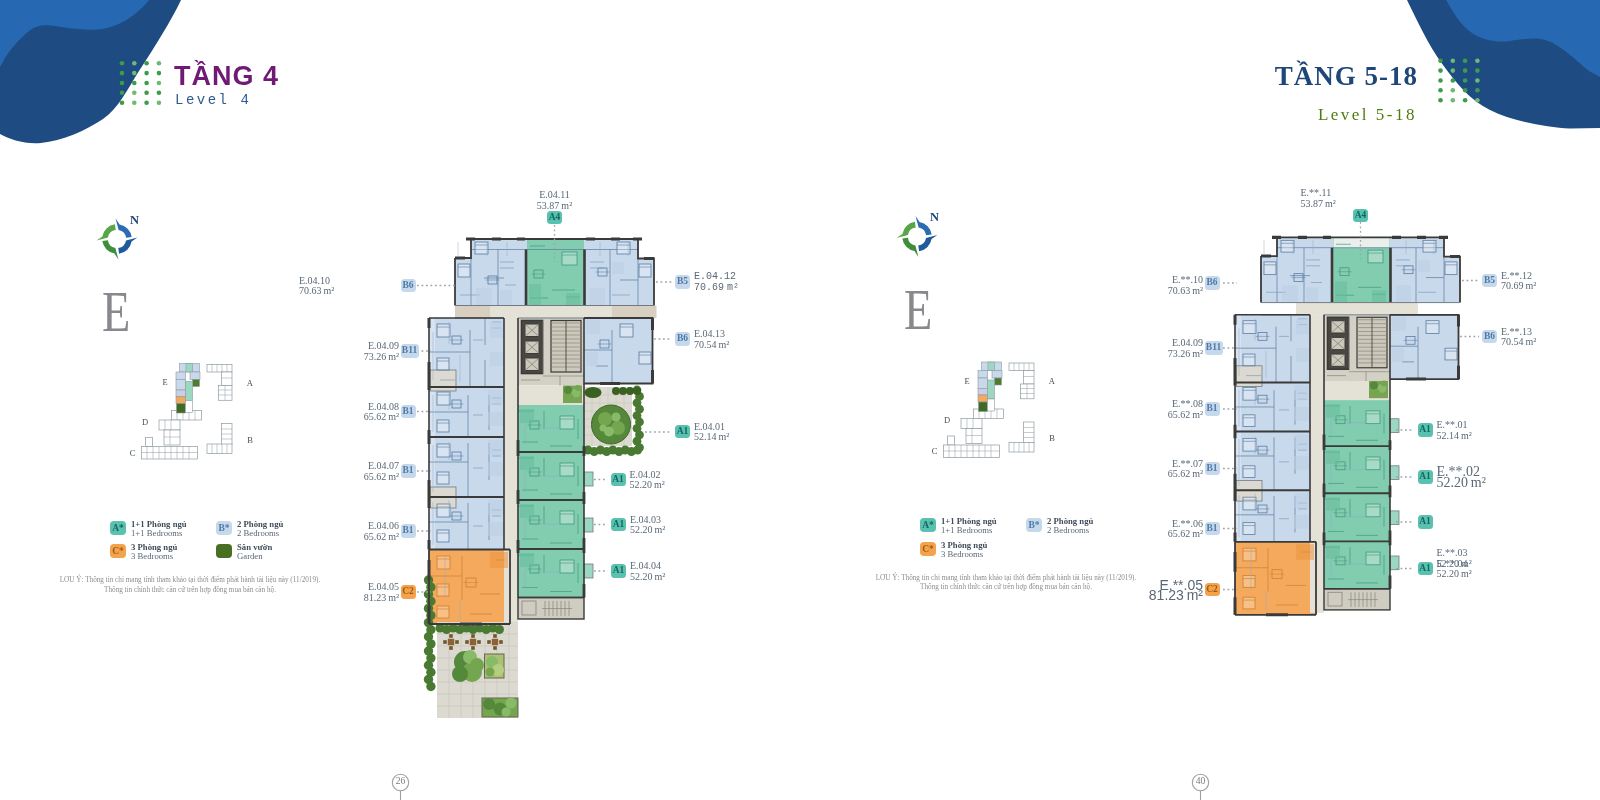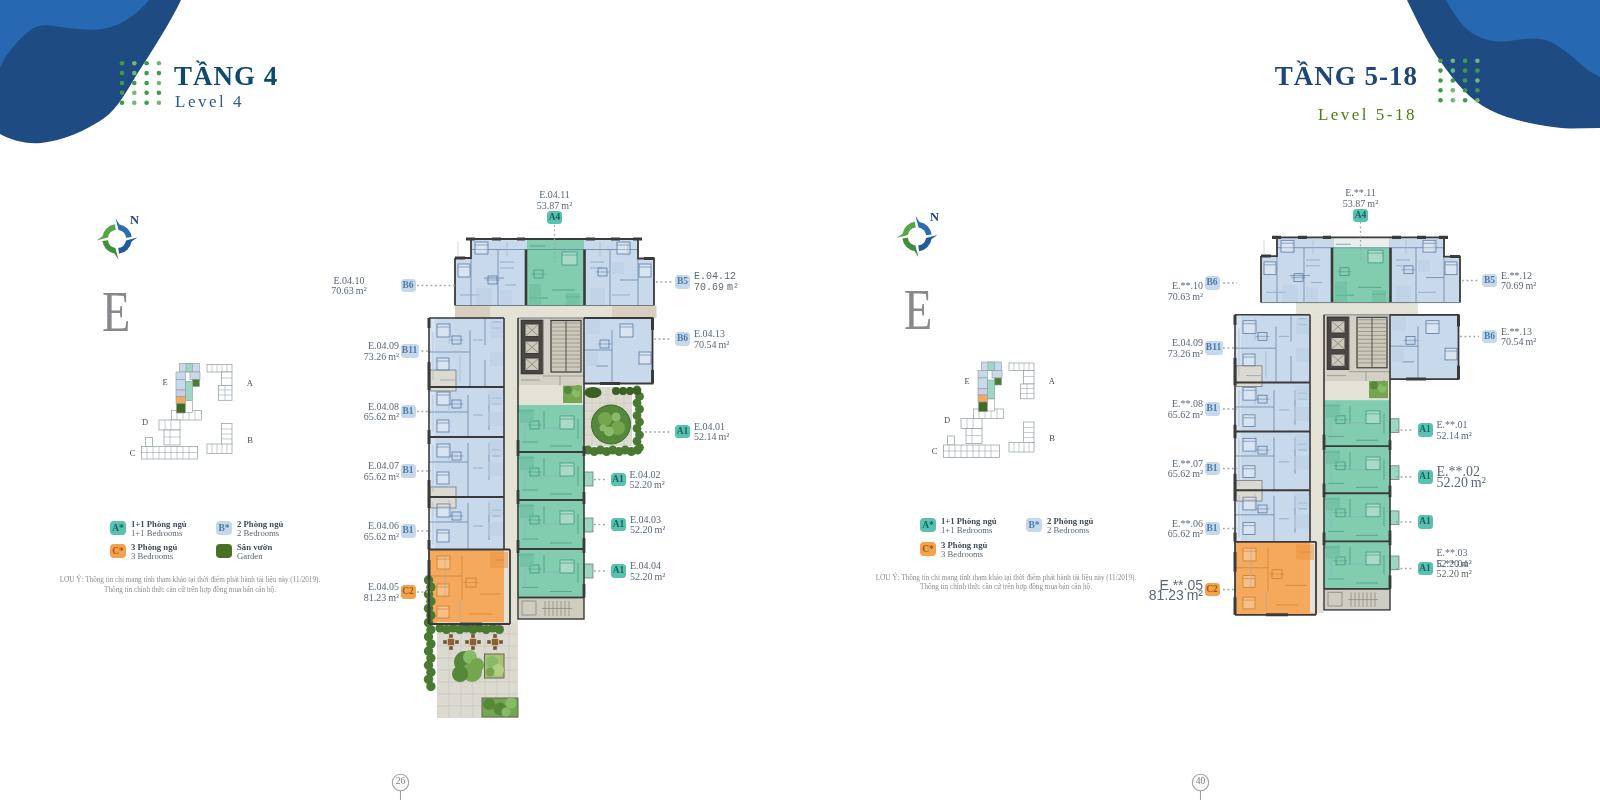--- a/index.html
+++ b/index.html
@@ -862,35 +862,35 @@
         <circle cx="400.5" cy="782.5" r="8.2" fill="none" stroke="#9aa0a6" stroke-width="1.1"></circle>
         <line x1="400.5" y1="790.7" x2="400.5" y2="800" stroke="#9aa0a6" stroke-width="1.1"></line>
       </g>
 
 <g>
         <circle cx="1200.5" cy="782.5" r="8.2" fill="none" stroke="#9aa0a6" stroke-width="1.1"></circle>
         <line x1="1200.5" y1="790.7" x2="1200.5" y2="800" stroke="#9aa0a6" stroke-width="1.1"></line>
       </g>
 </svg>
 
-<div style="position:absolute;left:174px;top:61px;font-family:Liberation Serif, serif;font-weight:bold;font-size:27px;letter-spacing:1px;color:#0c4a6e;white-space:nowrap;text-align:right;">TẦNG 4</div>
-<div style="position:absolute;left:175px;top:92px;font-family:Liberation Serif, serif;font-size:17px;letter-spacing:2.5px;color:#2d5a8f;white-space:nowrap;">Level 4</div>
+<div style="position:absolute;left:174px;top:61px;font-family:Liberation Sans, sans-serif;font-weight:bold;font-size:27px;letter-spacing:1px;color:#701a75;white-space:nowrap;text-align:right;">TẦNG 4</div>
+<div style="position:absolute;left:175px;top:92px;font-family:Liberation Mono, monospace;font-size:14px;letter-spacing:2.5px;color:#2d5a8f;white-space:nowrap;">Level 4</div>
 
 <div style="position:absolute;right:182px;top:60.5px;font-family:'Liberation Serif',serif;font-weight:bold;font-size:27px;letter-spacing:1px;color:#1e4678;white-space:nowrap;">TẦNG 5-18</div>
 <div style="position:absolute;right:183px;top:90px;font-family:'Liberation Serif',serif;font-size:17px;letter-spacing:2.5px;color:#4d7c0f;white-space:nowrap;margin-top:15px;">Level 5-18</div>
 
 <div style="position:absolute;left:102px;top:283px;font-family:'Liberation Serif',serif;font-size:58px;color:#87898c;line-height:1;transform:scaleX(0.8);transform-origin:0 0;">E</div>
 
 <div style="position:absolute;left:904px;top:281px;font-family:'Liberation Serif',serif;font-size:58px;color:#87898c;line-height:1;transform:scaleX(0.8);transform-origin:0 0;">E</div>
 
 <div style="position:absolute;left:494.5px;top:190px;width:120px;text-align:center;font-family:'Liberation Serif',serif;font-size:10px;line-height:10.5px;color:#5a6877;">E.04.11<br>53.87 m²</div>
 
 <div style="position:absolute;left:547.0px;top:211px;width:15px;height:13px;background:#5ac0af;border-radius:3.5px;color:#10695f;font-family:'Liberation Serif',serif;font-weight:bold;font-size:9.5px;line-height:13px;text-align:center;">A4</div>
 
-<div style="position:absolute;left:299px;top:275.5px;width:100px;text-align:center;font-family:'Liberation Serif',serif;font-size:10px;line-height:10.5px;color:#5a6877;">E.04.10<br>70.63 m²</div>
+<div style="position:absolute;left:299px;top:275.5px;width:100px;text-align:left;font-family:'Liberation Serif',serif;font-size:10px;line-height:10.5px;color:#5a6877;">E.04.10<br>70.63 m²</div>
 
 <div style="position:absolute;left:400.5px;top:278.5px;width:15px;height:13.5px;background:#c6d8eb;border-radius:3.5px;color:#4e7aa6;font-family:'Liberation Serif',serif;font-weight:bold;font-size:9.5px;line-height:13.5px;text-align:center;">B6</div>
 
 <div style="position:absolute;left:299px;top:341px;width:100px;text-align:right;font-family:'Liberation Serif',serif;font-size:10px;line-height:10.5px;color:#5a6877;">E.04.09<br>73.26 m²</div>
 
 <div style="position:absolute;left:400.5px;top:344px;width:18px;height:13.5px;background:#c6d8eb;border-radius:3.5px;color:#4e7aa6;font-family:'Liberation Serif',serif;font-weight:bold;font-size:9.5px;line-height:13.5px;text-align:center;">B11</div>
 
 <div style="position:absolute;left:299px;top:401.5px;width:100px;text-align:right;font-family:'Liberation Serif',serif;font-size:10px;line-height:10.5px;color:#5a6877;">E.04.08<br>65.62 m²</div>
 
 <div style="position:absolute;left:400.5px;top:404.5px;width:15px;height:13.5px;background:#c6d8eb;border-radius:3.5px;color:#4e7aa6;font-family:'Liberation Serif',serif;font-weight:bold;font-size:9.5px;line-height:13.5px;text-align:center;">B1</div>
@@ -924,25 +924,25 @@
 <div style="position:absolute;left:610.5px;top:472.5px;width:15px;height:13.5px;background:#5ac0af;border-radius:3.5px;color:#10695f;font-family:'Liberation Serif',serif;font-weight:bold;font-size:9.5px;line-height:13.5px;text-align:center;">A1</div>
 
 <div style="position:absolute;left:630px;top:514.5px;width:110px;text-align:left;font-family:'Liberation Serif',serif;font-size:10px;line-height:10.5px;color:#5a6877;">E.04.03<br>52.20 m²</div>
 
 <div style="position:absolute;left:611px;top:517.5px;width:15px;height:13.5px;background:#5ac0af;border-radius:3.5px;color:#10695f;font-family:'Liberation Serif',serif;font-weight:bold;font-size:9.5px;line-height:13.5px;text-align:center;">A1</div>
 
 <div style="position:absolute;left:630px;top:561px;width:110px;text-align:left;font-family:Liberation Serif, serif;font-size:10px;line-height:10.5px;color:#5a6877;">E.04.04<br>52.20 m²</div>
 
 <div style="position:absolute;left:611px;top:564px;width:15px;height:13.5px;background:#5ac0af;border-radius:3.5px;color:#10695f;font-family:'Liberation Serif',serif;font-weight:bold;font-size:9.5px;line-height:13.5px;text-align:center;">A1</div>
 
-<div style="position:absolute;left:1300.5px;top:188px;width:120px;text-align:center;font-family:'Liberation Serif',serif;font-size:10px;line-height:10.5px;color:#5a6877;">E.**.11<br>53.87 m²</div>
+<div style="position:absolute;left:1300.5px;top:188px;width:120px;font-family:'Liberation Serif',serif;font-size:10px;line-height:10.5px;color:#5a6877;">E.**.11<br>53.87 m²</div>
 
 <div style="position:absolute;left:1353.0px;top:209px;width:15px;height:13px;background:#5ac0af;border-radius:3.5px;color:#10695f;font-family:'Liberation Serif',serif;font-weight:bold;font-size:9.5px;line-height:13px;text-align:center;">A4</div>
 
-<div style="position:absolute;left:1103px;top:281px;width:100px;text-align:right;font-family:'Liberation Serif',serif;font-size:10px;line-height:10.5px;color:#5a6877;">E.**.10<br>70.63 m²</div>
+<div style="position:absolute;left:1103px;top:275px;width:100px;text-align:right;font-family:'Liberation Serif',serif;font-size:10px;line-height:10.5px;color:#5a6877;">E.**.10<br>70.63 m²</div>
 
 <div style="position:absolute;left:1204.5px;top:276px;width:15px;height:13.5px;background:#c6d8eb;border-radius:3.5px;color:#4e7aa6;font-family:'Liberation Serif',serif;font-weight:bold;font-size:9.5px;line-height:13.5px;text-align:center;">B6</div>
 
 <div style="position:absolute;left:1103px;top:338px;width:100px;text-align:right;font-family:'Liberation Serif',serif;font-size:10px;line-height:10.5px;color:#5a6877;">E.04.09<br>73.26 m²</div>
 
 <div style="position:absolute;left:1204.5px;top:341px;width:18px;height:13.5px;background:#c6d8eb;border-radius:3.5px;color:#4e7aa6;font-family:'Liberation Serif',serif;font-weight:bold;font-size:9.5px;line-height:13.5px;text-align:center;">B11</div>
 
 <div style="position:absolute;left:1103px;top:399px;width:100px;text-align:right;font-family:'Liberation Serif',serif;font-size:10px;line-height:10.5px;color:#5a6877;">E.**.08<br>65.62 m²</div>
 
 <div style="position:absolute;left:1204.5px;top:402px;width:15px;height:13.5px;background:#c6d8eb;border-radius:3.5px;color:#4e7aa6;font-family:'Liberation Serif',serif;font-weight:bold;font-size:9.5px;line-height:13.5px;text-align:center;">B1</div>

